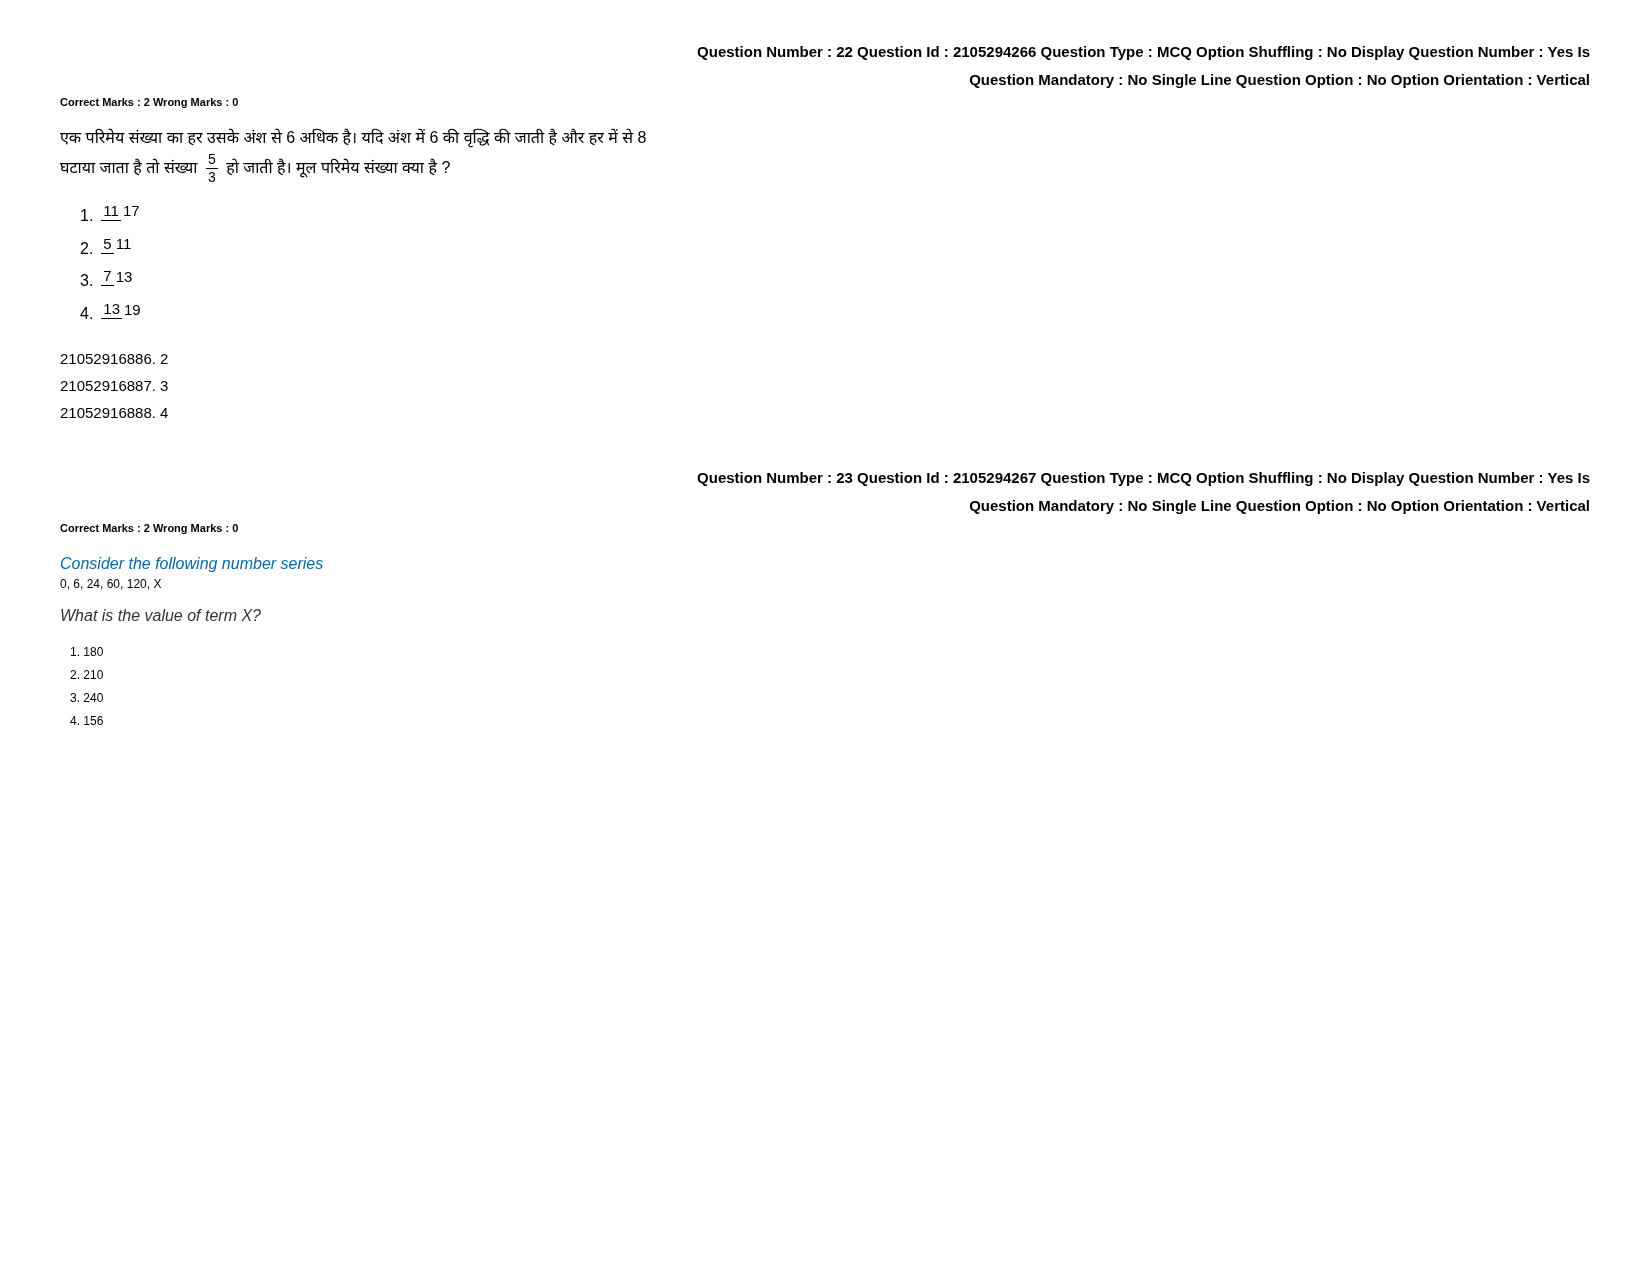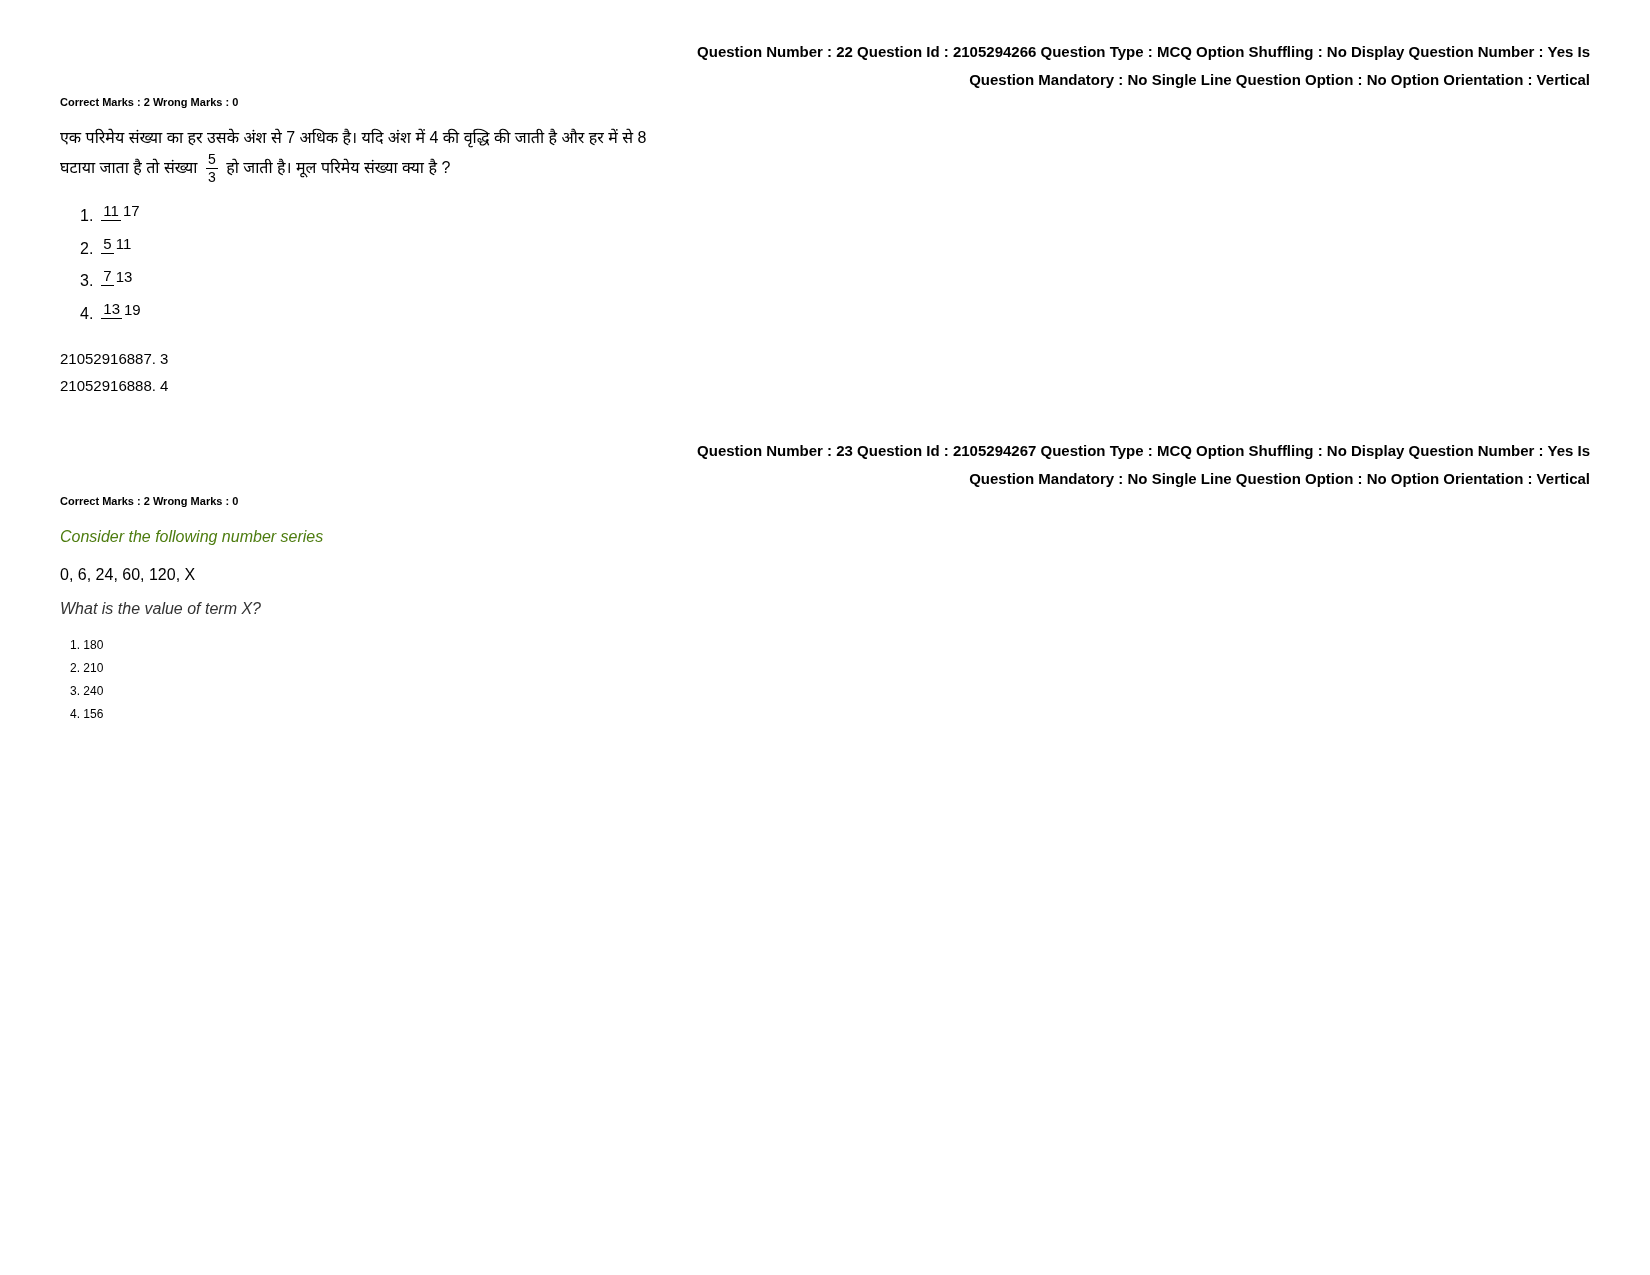--- a/index.html
+++ b/index.html
@@ -77,27 +77,26 @@
       padding-left: 0;
       margin-bottom: 8px;
     }
     .option-id-list li {
       font-size: 15px;
       line-height: 1.8;
     }
     .question-text-plain {
       font-size: 16px;
       line-height: 1.7;
-      margin-bottom: 16px;
       font-family: Arial, sans-serif;
       font-style: italic;
-      color: #4d7c0f;
+      color: #0369a1;
     }
     .series-text {
-      font-size: 16px;
+      font-size: 12px;
       margin-bottom: 16px;
       font-family: Arial, sans-serif;
     }
     .question-text-ask {
       font-size: 16px;
       margin-bottom: 16px;
       font-family: Arial, sans-serif;
       font-style: italic;
       color: #333;
     }
@@ -113,21 +112,21 @@
   </style>
 </head>
 <body>
 
 <div class="question-block">
   <div class="question-meta">Question Number : 22 Question Id : 2105294266 Question Type : MCQ Option Shuffling : No Display Question Number : Yes Is</div>
   <div class="question-meta">Question Mandatory : No Single Line Question Option : No Option Orientation : Vertical</div>
   <div class="question-marks">Correct Marks : 2 Wrong Marks : 0</div>
 
   <div class="question-text">
-    <span>एक परिमेय संख्या का हर उसके अंश से 7 अधिक है। यदि अंश में 4 की वृद्धि की जाती है और हर में से 8</span><br>
+    <span>एक परिमेय संख्या का हर उसके अंश से 6 अधिक है। यदि अंश में 6 की वृद्धि की जाती है और हर में से 8</span><br>
     <span>घटाया जाता है तो संख्या</span>
     <span style="display:inline-flex; flex-direction:column; align-items:center; vertical-align:middle; font-size:14px; margin:0 4px;">
       <span class="numerator" style="border-bottom:1px solid #000; padding:0 2px; line-height:1.2;">5</span>
       <span class="denominator" style="padding:0 2px; line-height:1.2;">3</span>
     </span>
     <span>हो जाती है। मूल परिमेय संख्या क्या है ?</span>
   </div>
 
   <ul class="options-list">
     <li>
@@ -154,20 +153,21 @@
     <li>
       <span>4.</span>
       <span class="fraction">
         <span class="numerator">13</span>
         <span class="denominator">19</span>
       </span>
     </li>
   </ul>
 
   <ul class="option-id-list">
+    <li>21052916886. 2</li>
     <li>21052916887. 3</li>
     <li>21052916888. 4</li>
   </ul>
 </div>
 
 <div class="question-block">
   <div class="question-meta">Question Number : 23 Question Id : 2105294267 Question Type : MCQ Option Shuffling : No Display Question Number : Yes Is</div>
   <div class="question-meta">Question Mandatory : No Single Line Question Option : No Option Orientation : Vertical</div>
   <div class="question-marks">Correct Marks : 2 Wrong Marks : 0</div>
 

